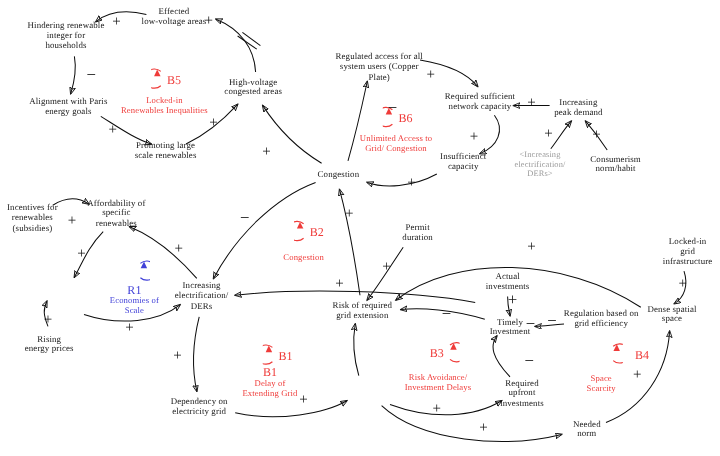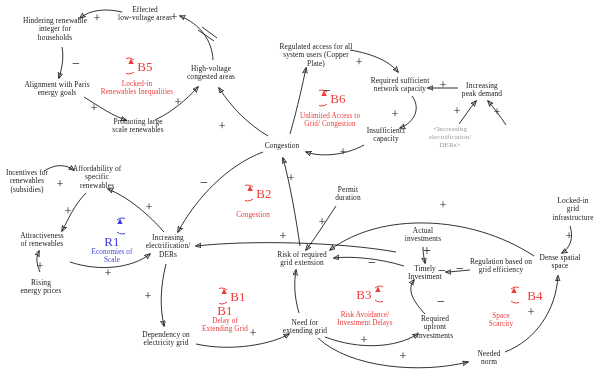--- a/index.html
+++ b/index.html
@@ -4,21 +4,21 @@
 <style>
   html,body{margin:0;padding:0;background:#fff;}
   #diagram{position:relative;width:600px;height:380px;background:#ffffff;
     font-family:"Liberation Serif", serif; overflow:hidden;}
   .node{position:absolute;font-size:7.4px;line-height:8.4px;color:#1a1a1a;
     text-align:center;transform:translate(-50%,-50%);white-space:pre-line;
     letter-spacing:.1px;}
   .node.ghost{color:#9a9a9a;font-size:7px;line-height:8px;}
   .loop{position:absolute;transform:translate(-50%,-50%);text-align:center;
     font-size:7.2px;line-height:8.2px;white-space:pre-line;letter-spacing:.1px;}
-  .loop .lid{font-size:13px;}
+  .loop .lid{font-size:10px;}
   .loop.bal{color:#ef3b39;}
   .loop.reinf{color:#4040d8;}
   .sign{position:absolute;transform:translate(-50%,-50%);
     font-family:"Liberation Serif", serif;font-size:12.5px;color:#111;
     font-weight:400;line-height:1;}
   .sign.minus{font-size:14px;}
   svg.links{position:absolute;left:0;top:0;width:600px;height:380px;}
   svg.links path{fill:none;stroke:#0d0d0d;stroke-width:.85;}
   .loopicon{position:absolute;transform:translate(-50%,-50%);}
 </style>
@@ -126,42 +126,40 @@
 congested areas</div>
   <div class="node" style="left:400px;top:85px;width:78px;">Required sufficient
 network capacity</div>
   <div class="node" style="left:482px;top:90px;width:62px;">Increasing
 peak demand</div>
   <div class="node" style="left:386px;top:135px;width:58px;">Insufficienct
 capacity</div>
   <div class="node ghost" style="left:450px;top:137px;width:56px;">&lt;Increasing
 electrification/
 DERs&gt;</div>
+  <div class="node" style="left:513px;top:137px;width:62px;">Consumerism
+norm/habit</div>
   <div class="node" style="left:282px;top:146px;width:56px;">Congestion</div>
   <div class="node" style="left:97px;top:178px;width:62px;">Affordability of
 specific
 renewables</div>
   <div class="node" style="left:27px;top:182px;width:56px;">Incentives for
 renewables
 (subsidies)</div>
-  <div class="node" style="left:42px;top:240px;width:66px;">Attractiveness
-of renewables</div>
   <div class="node" style="left:41px;top:287px;width:58px;">Rising
 energy prices</div>
   <div class="node" style="left:168px;top:247px;width:58px;">Increasing
 electrification/
 DERs</div>
   <div class="node" style="left:166px;top:339px;width:66px;">Dependency on
 electricity grid</div>
   <div class="node" style="left:348px;top:194px;width:44px;">Permit
 duration</div>
   <div class="node" style="left:302px;top:259px;width:72px;">Risk of required
 grid extension</div>
-  <div class="node" style="left:305px;top:327px;width:60px;">Need for
-extending grid</div>
   <div class="node" style="left:423px;top:235px;width:50px;">Actual
 investments</div>
   <div class="node" style="left:425px;top:273px;width:48px;">Timely
 Investment</div>
   <div class="node" style="left:435px;top:328px;width:46px;">Required
 upfront
 investments</div>
   <div class="node" style="left:501px;top:266px;width:88px;">Regulation based on
 grid efficiency</div>
   <div class="node" style="left:573px;top:210px;width:52px;">Locked-in

